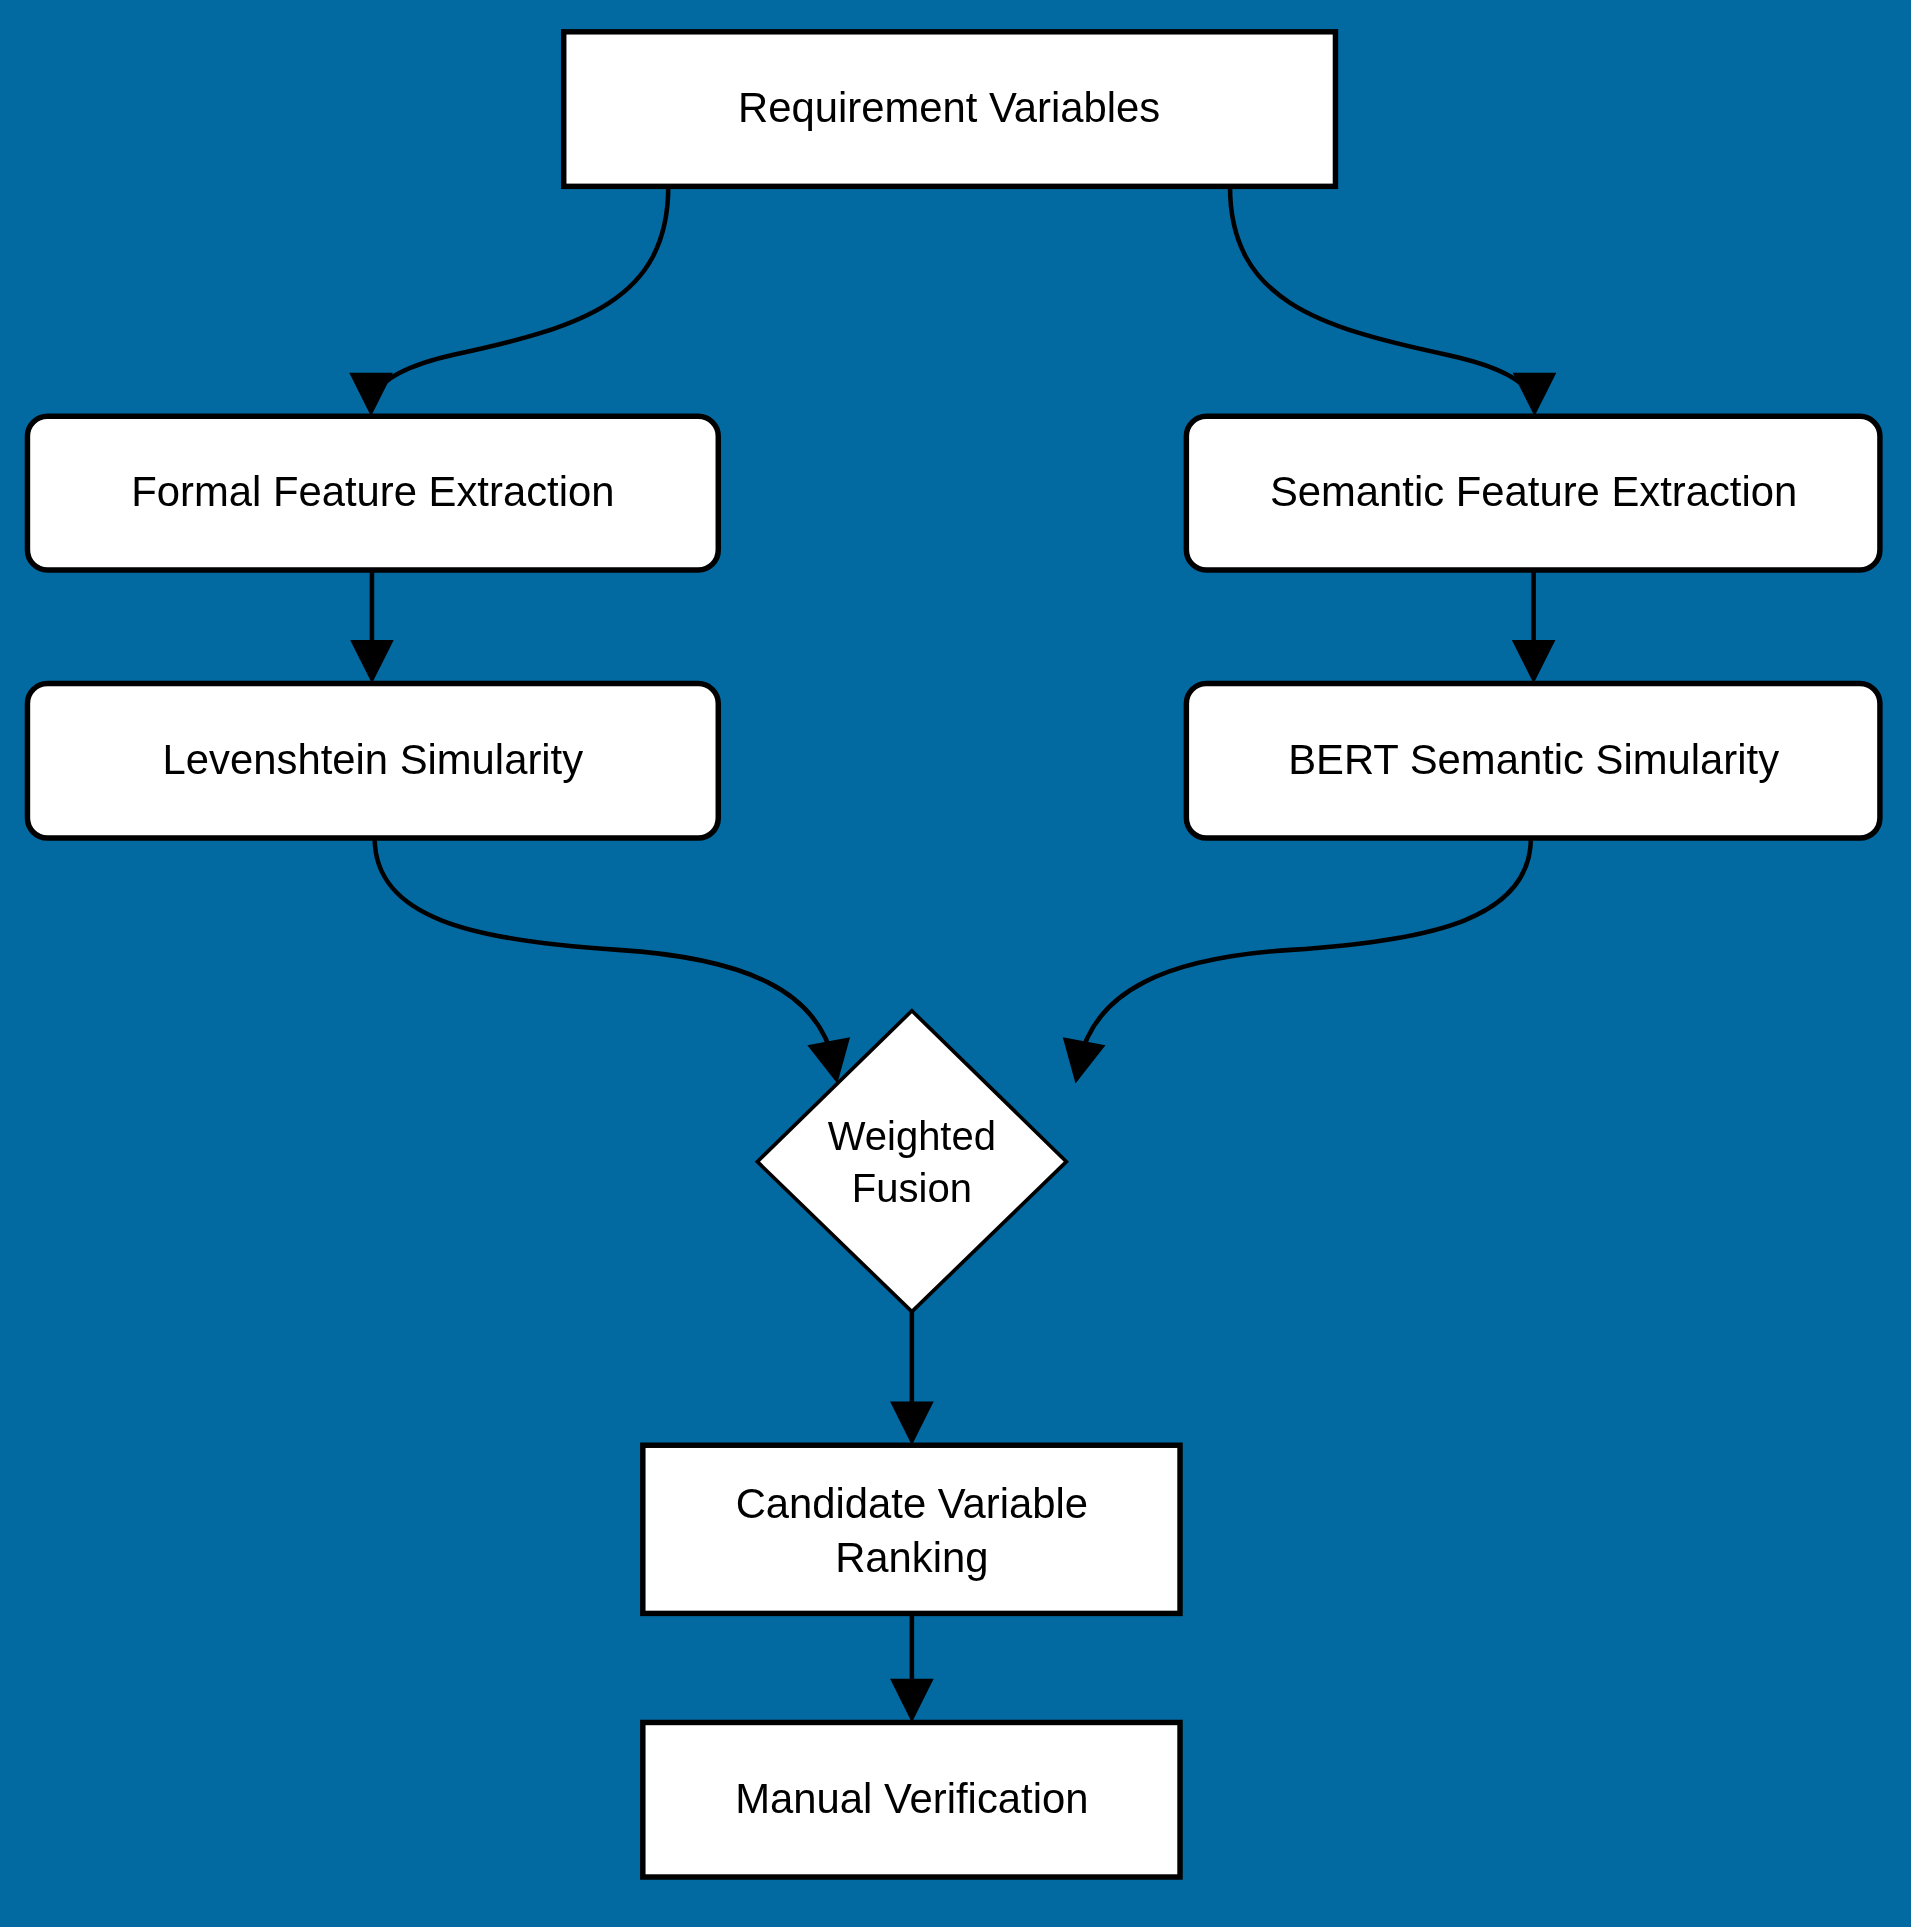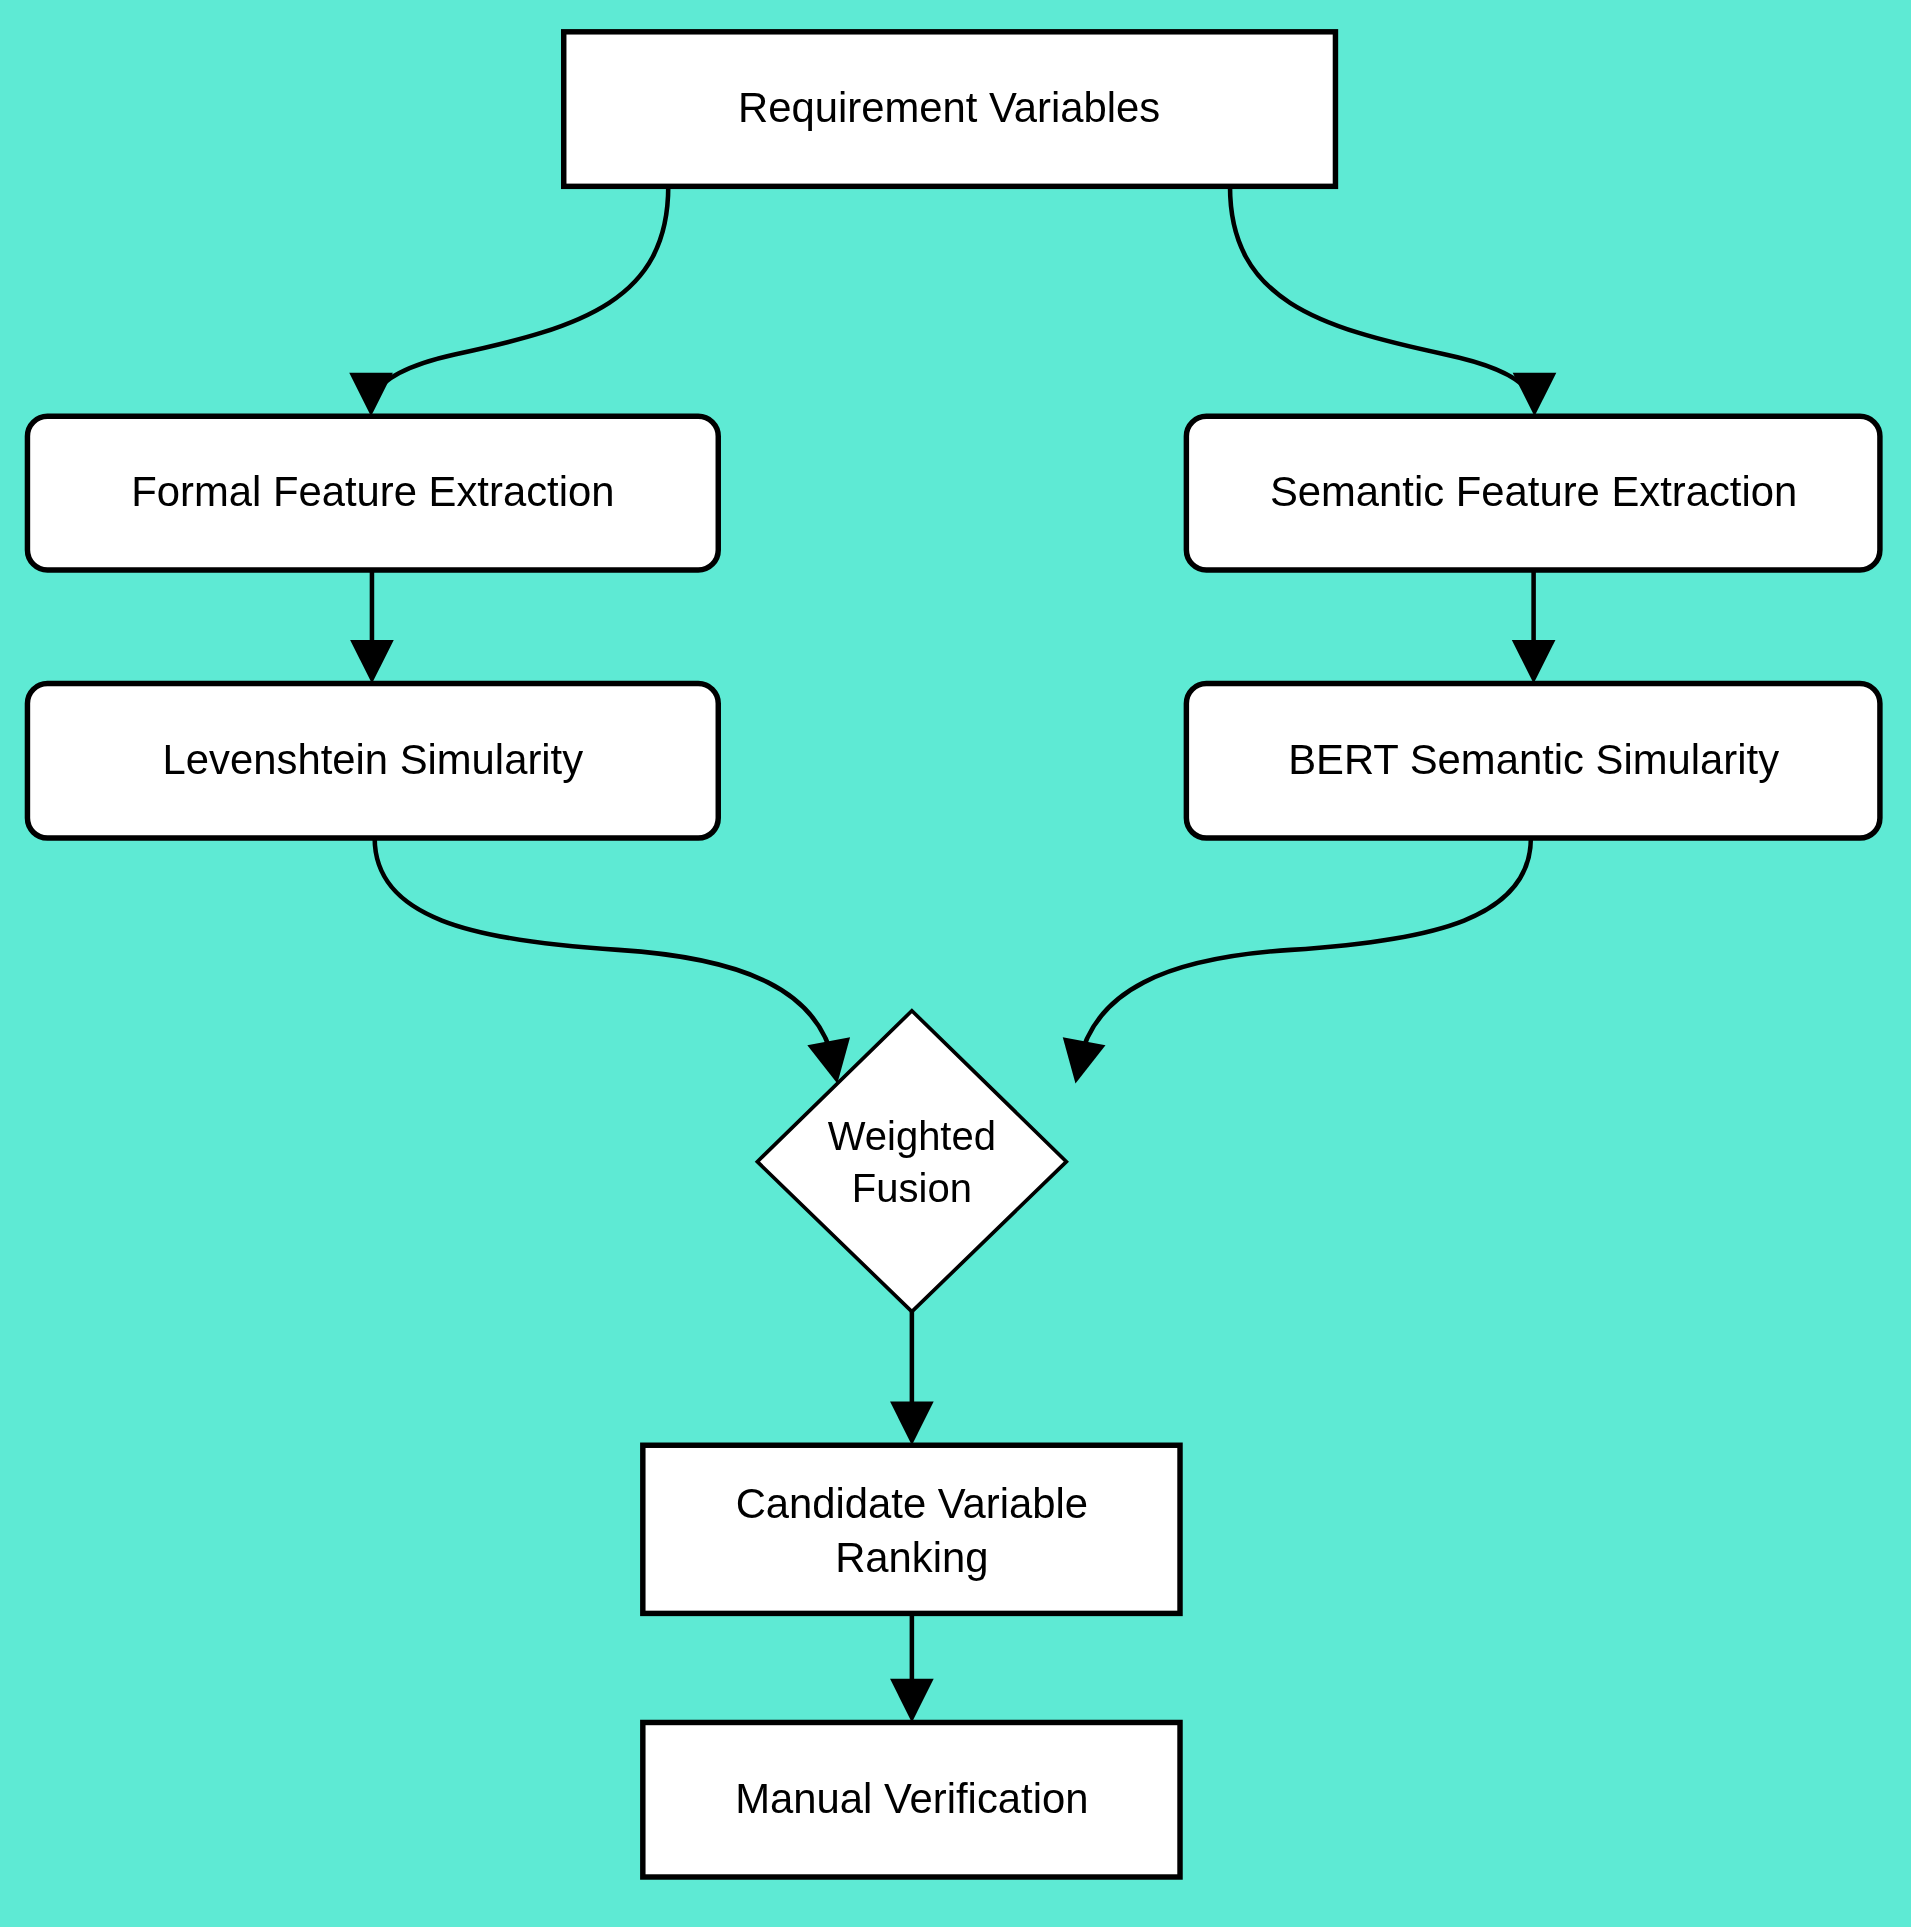--- a/index.html
+++ b/index.html
@@ -8,21 +8,21 @@
     padding: 0;
     background: #ffffff;
   }
   body {
     font-family: "Liberation Sans", sans-serif;
   }
   #canvas {
     position: relative;
     width: 1911px;
     height: 1927px;
-    background: #5eead4;
+    background: #0369a1;
     overflow: hidden;
   }
   #diagram-svg {
     position: absolute;
     top: 0;
     left: 0;
     width: 1911px;
     height: 1927px;
     display: block;
   }

